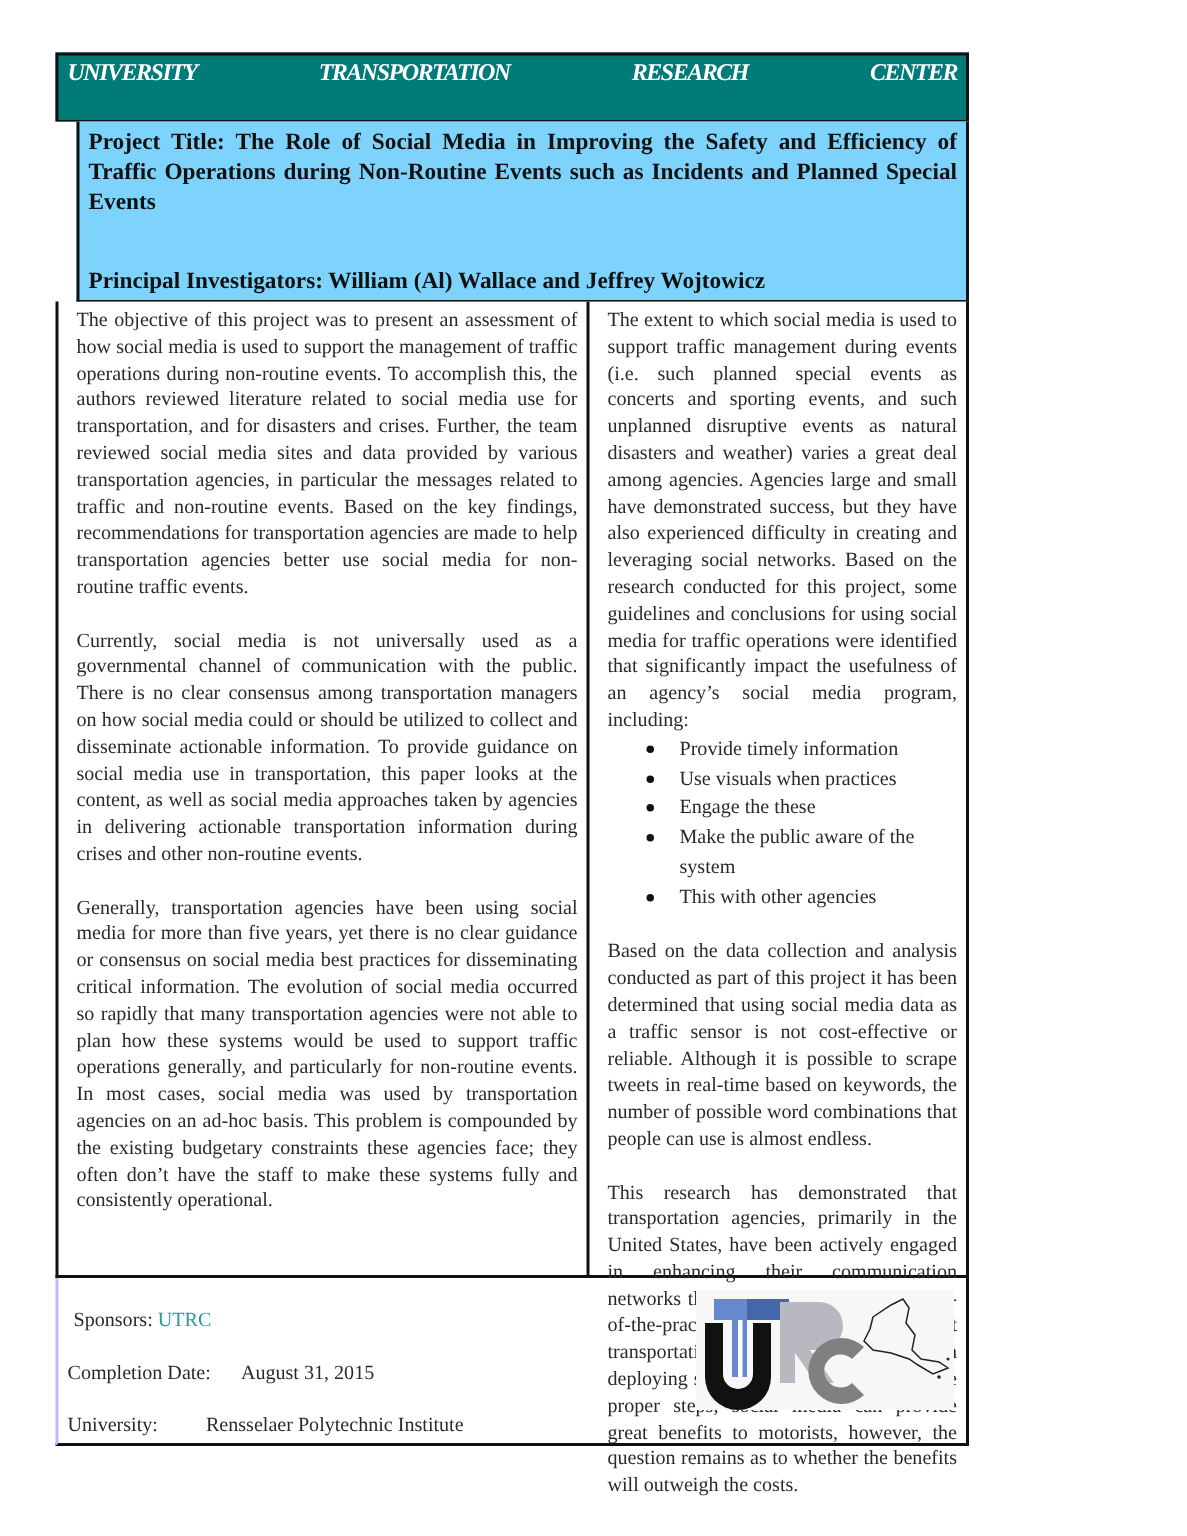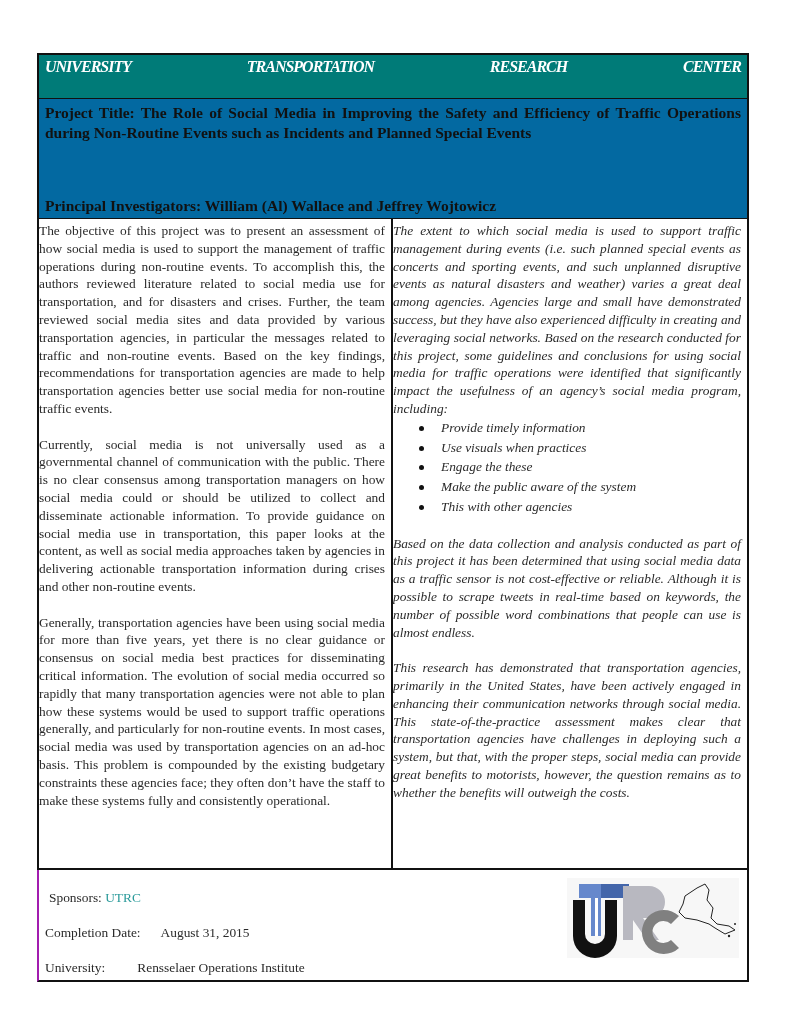--- a/index.html
+++ b/index.html
@@ -1,40 +1,40 @@
 <!DOCTYPE html>
 <html><head>
   <meta charset="utf-8">
   <style>
     html, body { margin: 0; padding: 0; background: #ffffff; }
     body { width: 791px; height: 1024px; position: relative; overflow: hidden;
            font-family: "Liberation Serif", "DejaVu Serif", serif; color: #222; }
-    .page { position: absolute; left: 37px; top: 53px; width: 712px; }
+    .page { position: absolute; left: 37px; top: 35px; width: 609px; }
     .banner { background: #007b78; border: 2px solid #111; border-bottom: 1px solid #111;
               height: 46px; box-sizing: border-box; padding: 2px 6px 0 6px; color: #fff;
               font-style: italic; font-weight: bold; font-size: 16px; letter-spacing: -1px;
               line-height: 19px; }
     .banner .row1 { display: flex; justify-content: space-between; }
-    .titlebox { background: #0369a1; border: 2px solid #111; border-top: 0; border-bottom: 1px solid #111;
+    .titlebox { background: #7dd3fc; border: 2px solid #111; border-top: 0; border-bottom: 1px solid #111;
                 height: 120px; box-sizing: border-box; padding: 4px 6px 0 6px; position: relative;
-                font-weight: bold; color: #111; font-size: 15.5px; line-height: 20px; }
+                font-weight: bold; color: #111; font-size: 15.5px; line-height: 20px; margin-left: 14px; }
     .titlebox .title { text-align: justify; text-align-last: left; }
     .titlebox .pis { position: absolute; left: 6px; bottom: 2px; font-size: 15.5px; }
     .body { display: flex; border-left: 2px solid #111; border-right: 2px solid #111;
             border-bottom: 2px solid #111; height: 651px; box-sizing: border-box; }
-    .col { box-sizing: border-box; padding: 3px 6px 0 0; font-size: 13.4px; line-height: 17.8px;
+    .col { box-sizing: border-box; padding: 3px 6px 0 12px; font-size: 13.4px; line-height: 17.8px;
            text-align: justify; color: #2a2a2a; }
     .col.left { width: 354px; border-right: 2px solid #111; }
-    .col.right { flex: 1; font-style: italic; }
+    .col.right { flex: 1; }
     .col p { margin: 0 0 17.8px 0; }
     .col ul { margin: 0 0 17.8px 0; padding: 0 0 0 48px; list-style: none; }
     .col ul li { position: relative; line-height: 19.8px; text-align: left; }
     .col ul li .dot { position: absolute; left: -22px; top: 8px; width: 5px; height: 5px;
                       border-radius: 50%; background: #111; }
-    .footer { border-left: 2px solid #a21caf; border-right: 2px solid #111; border-bottom: 2px solid #111;
+    .footer { border-left: 2px solid #c4b5fd; border-right: 2px solid #111; border-bottom: 2px solid #111;
               height: 112px; box-sizing: border-box; position: relative; font-size: 13.4px; color: #2a2a2a; }
     .footer .line { position: absolute; left: 6px; }
     .footer .sponsor { top: 20px; left: 10px; }
     .footer .sponsor .utrc { color: #2a9a9a; }
     .footer .completion { top: 55px; }
     .footer .completion .val { margin-left: 20px; }
     .footer .univ { top: 90px; }
     .footer .univ .val { margin-left: 32px; }
     .logo { position: absolute; right: 8px; top: 8px; width: 172px; height: 80px; }
   </style>
@@ -78,21 +78,21 @@
   </div>
 
   <div class="footer">
     <div class="line sponsor">
       <span>Sponsors: </span><span class="utrc">UTRC</span>
     </div>
     <div class="line completion">
       <span>Completion Date:</span><span class="val">August 31, 2015</span>
     </div>
     <div class="line univ">
-      <span>University:</span><span class="val">Rensselaer Operations Institute</span>
+      <span>University:</span><span class="val">Rensselaer Polytechnic Institute</span>
     </div>
 
     <svg class="logo" viewBox="0 0 172 80">
       <rect x="0" y="0" width="172" height="80" fill="#f7f7f7"></rect>
 
       <rect x="12" y="6" width="50" height="14" fill="#6688cc"></rect>
       <rect x="34" y="6" width="28" height="14" fill="#4466aa"></rect>
 
       <path d="M6 22 H18 V56 A10 10 0 0 0 38 56 V22 H50 V58 A22 22 0 0 1 6 58 Z" fill="#111"></path>
       <rect x="24" y="20" width="10" height="38" fill="#6688cc"></rect>

